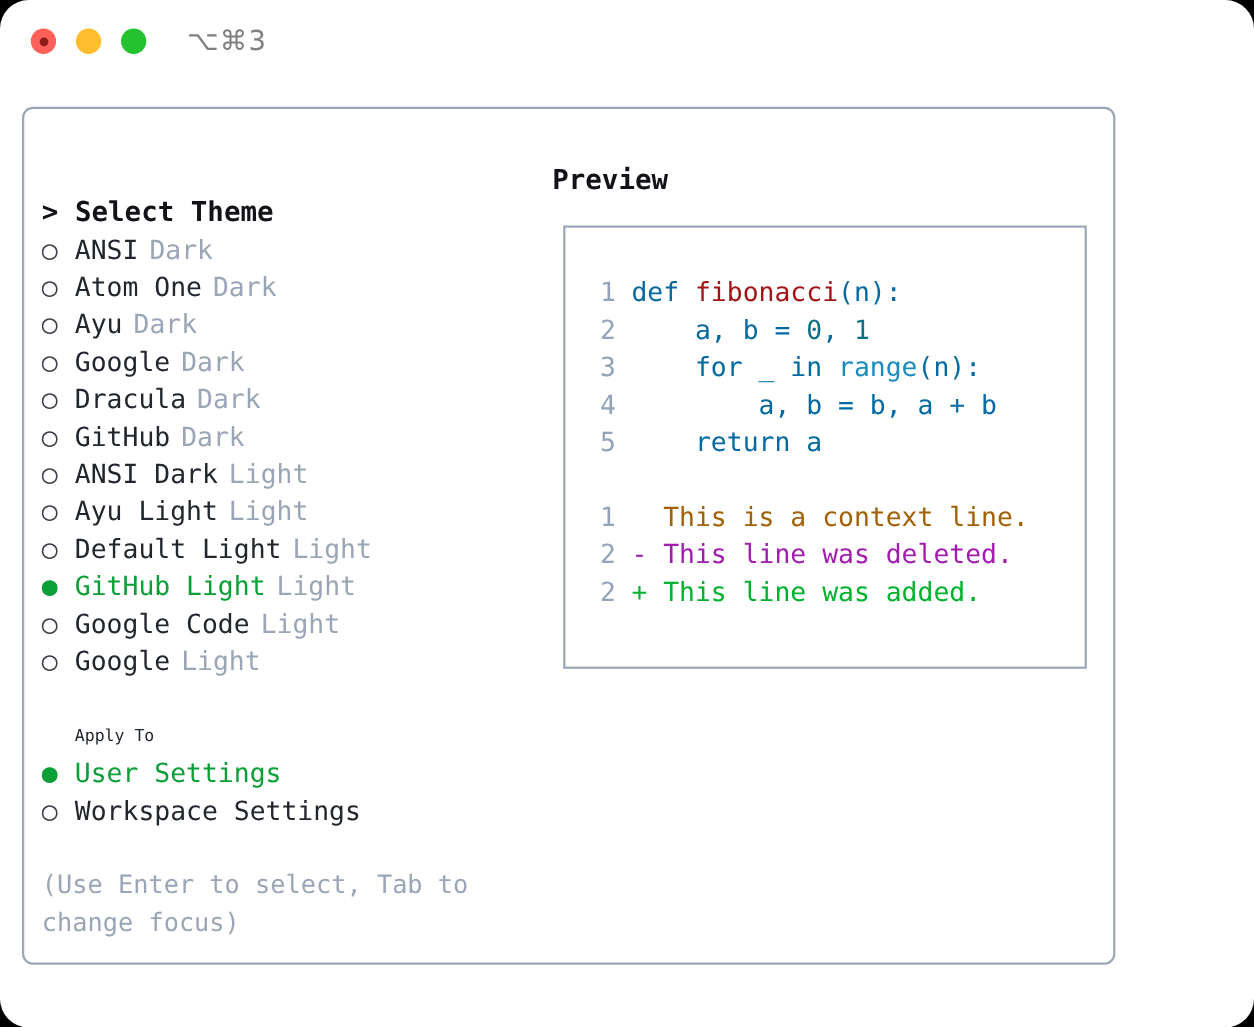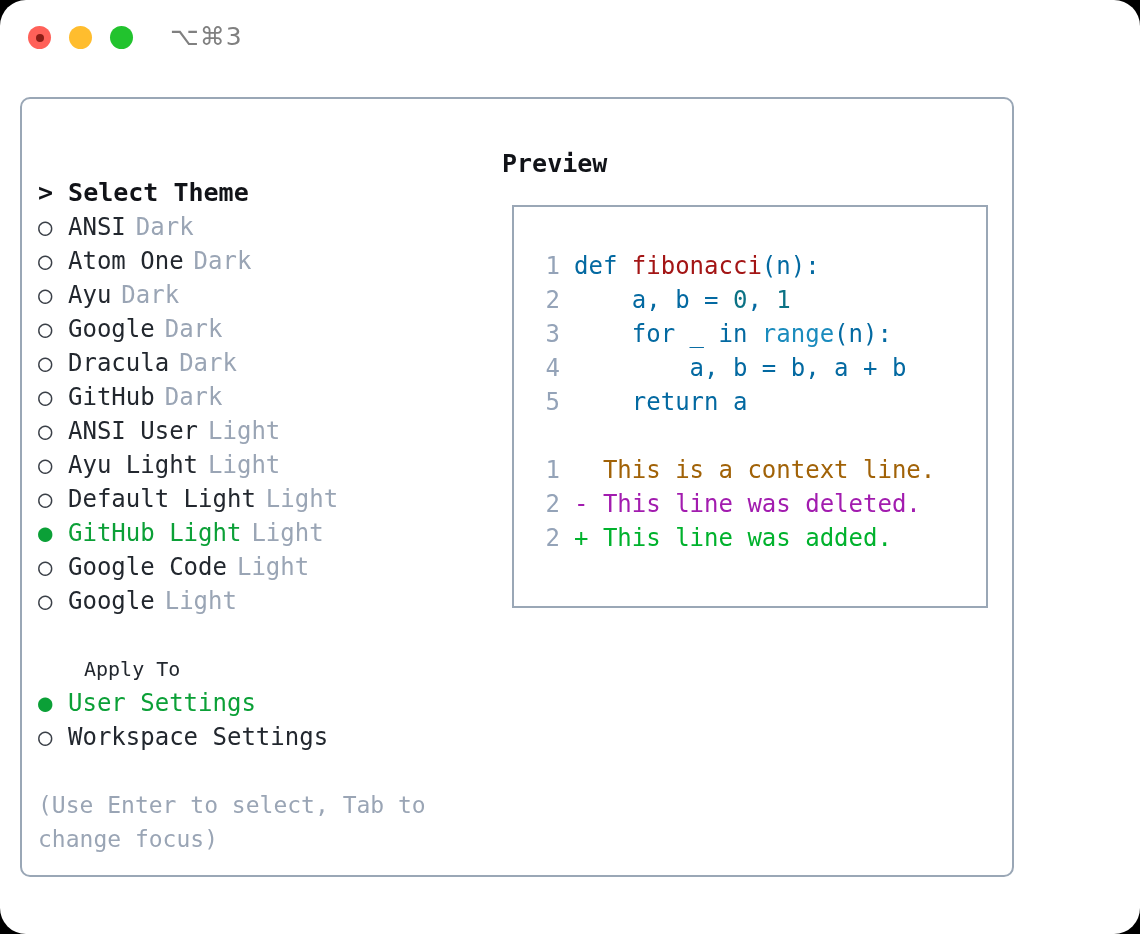--- a/index.html
+++ b/index.html
@@ -115,24 +115,23 @@
   .label-sel { color: #0ba037; }
   .tag {
     color: #9aa5b5;
     margin-left: 10px;
   }
 
   .section-title {
     display: flex;
     line-height: 34px;
     height: 34px;
-    font-size: 20px;
+    font-size: 15px;
     white-space: pre;
     margin-top: 34px;
-    gap: 16px;
   }
   .section-title .label { color: #22272e; }
 
   .hint {
     margin-top: 34px;
     font-size: 23px;
     line-height: 34px;
     color: #9aa5b5;
     width: 420px;
     white-space: normal;
@@ -202,21 +201,21 @@
     <div class="left-col">
       <div class="col-heading">&gt; Select Theme</div>
 
       <div class="theme-list" id="theme-list">
           <div class="row"><span class="bullet">○</span><span class="label">ANSI</span><span class="tag">Dark</span></div>
           <div class="row"><span class="bullet">○</span><span class="label">Atom One</span><span class="tag">Dark</span></div>
           <div class="row"><span class="bullet">○</span><span class="label">Ayu</span><span class="tag">Dark</span></div>
           <div class="row"><span class="bullet">○</span><span class="label">Google</span><span class="tag">Dark</span></div>
           <div class="row"><span class="bullet">○</span><span class="label">Dracula</span><span class="tag">Dark</span></div>
           <div class="row"><span class="bullet">○</span><span class="label">GitHub</span><span class="tag">Dark</span></div>
-          <div class="row"><span class="bullet">○</span><span class="label">ANSI User</span><span class="tag">Light</span></div>
+          <div class="row"><span class="bullet">○</span><span class="label">ANSI Dark</span><span class="tag">Light</span></div>
           <div class="row"><span class="bullet">○</span><span class="label">Ayu Light</span><span class="tag">Light</span></div>
           <div class="row"><span class="bullet">○</span><span class="label">Default Light</span><span class="tag">Light</span></div>
           <div class="row"><span class="bullet bullet-sel">●</span><span class="label label-sel">GitHub Light</span><span class="tag">Light</span></div>
           <div class="row"><span class="bullet">○</span><span class="label">Google Code</span><span class="tag">Light</span></div>
           <div class="row"><span class="bullet">○</span><span class="label">Google</span><span class="tag">Light</span></div>
         </div>
 
       <div class="section-title">
         <span class="bullet"></span>
         <span class="label">Apply To</span>

